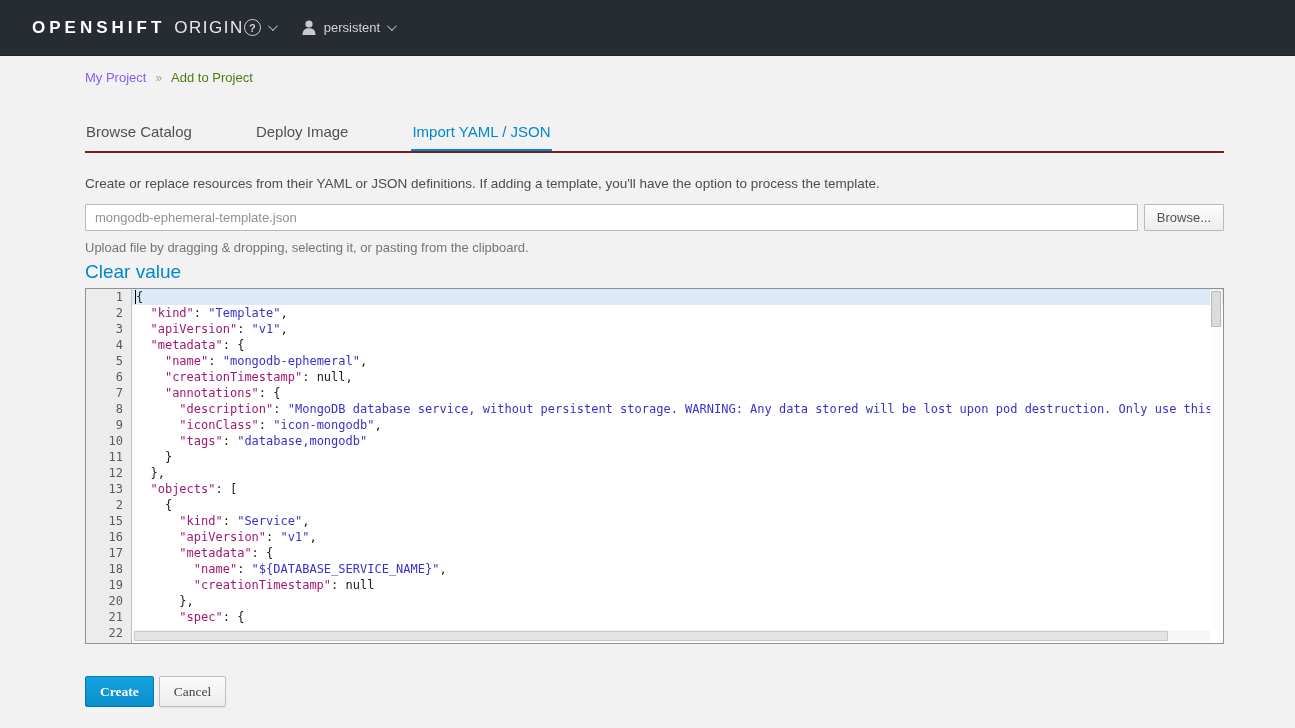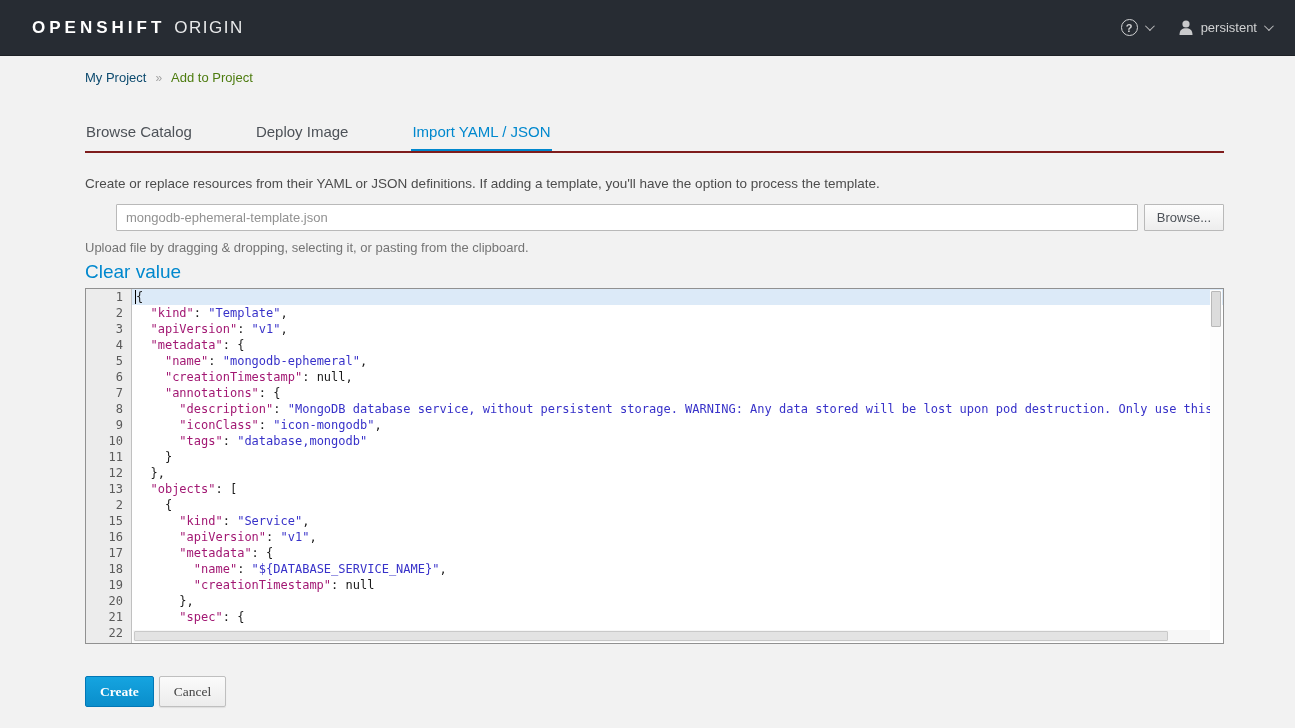--- a/index.html
+++ b/index.html
@@ -1,49 +1,49 @@
 <!DOCTYPE html>
 <html><head>
 <meta charset="utf-8">
 <style>
   * { margin:0; padding:0; box-sizing:border-box; }
   html,body { width:1295px; height:728px; overflow:hidden; }
   body { background:#f2f2f2; font-family:"Liberation Sans", sans-serif; color:#363636; }
 
   
   .navbar { height:56px; background:#272c33; border-bottom:1px solid #1d2126;
-            display:flex; align-items:center; justify-content:space-between; padding:0 24px 0 32px; }
+            display:flex; align-items:center; justify-content:flex-start; padding:0 24px 0 32px; }
   .brand { display:flex; align-items:baseline; gap:9px; cursor:pointer; }
   .brand-bold { color:#fff; font-weight:bold; font-size:17px; letter-spacing:4px; }
   .brand-light { color:#e8e9ea; font-weight:300; font-size:17px; letter-spacing:1.5px; }
   .nav-right { display:flex; align-items:center; gap:26px; }
   .nav-item { display:flex; align-items:center; gap:7px; color:#d1d2d3; font-size:13px; cursor:pointer; }
   .help-circle { width:17px; height:17px; border:1.5px solid #d1d2d3; border-radius:50%;
                  display:flex; align-items:center; justify-content:center;
                  font-size:11px; font-weight:bold; color:#d1d2d3; }
   .chev { width:7px; height:7px; border-right:1.5px solid #b9babc; border-bottom:1.5px solid #b9babc;
           transform:rotate(45deg) translateY(-2px); display:inline-block; }
   .user-svg { display:block; }
 
   
   .main { padding:0 71px 0 85px; }
 
   .breadcrumb { margin-top:14px; font-size:13px; display:flex; align-items:center; gap:9px; }
-  .bc-link { color:#0c4a6e; text-decoration:none; cursor:pointer; }
+  .bc-link { color:#8b5cf6; text-decoration:none; cursor:pointer; }
   .bc-sep { color:#a3a3a3; font-size:12px; }
   .bc-current { color:#4d7c0f; }
 
   .tabs { margin-top:38px; display:flex; border-bottom:2px solid #7f1d1d;gap:32px; }
   .tab { font-size:15px; color:#4d5258; margin-right:30px; padding:0 1px 9px;
          cursor:pointer; border-bottom:2px solid transparent; }
   .tab.active { color:#0088ce; border-bottom-color:#0088ce; }
 
   .intro { margin-top:23px; font-size:13.5px; color:#4c4c4c; }
 
-  .file-row { margin-top:13px; display:flex; gap:6px;margin-left:31px; }
+  .file-row { margin-top:13px; display:flex; gap:6px; }
   .file-input { flex:1; height:27px; border:1px solid #b9b9b9; border-radius:1px; background:#fff;
                 font-size:13px; color:#919191; padding:0 9px; font-family:"Liberation Sans",sans-serif; outline:none; }
   .browse-btn { height:27px; padding:0 12px; font-size:13px; color:#4d5258;
                 background:linear-gradient(to bottom,#fdfdfd,#ededed); border:1px solid #b9b9b9;
                 border-radius:1px; cursor:pointer; font-family:"Liberation Sans",sans-serif; }
 
   .hint { margin-top:9px; font-size:13px; color:#747474; }
   .clear-link { margin-top:6px; font-size:19px; color:#0088ce; cursor:pointer; display:inline-block; }
 
   

